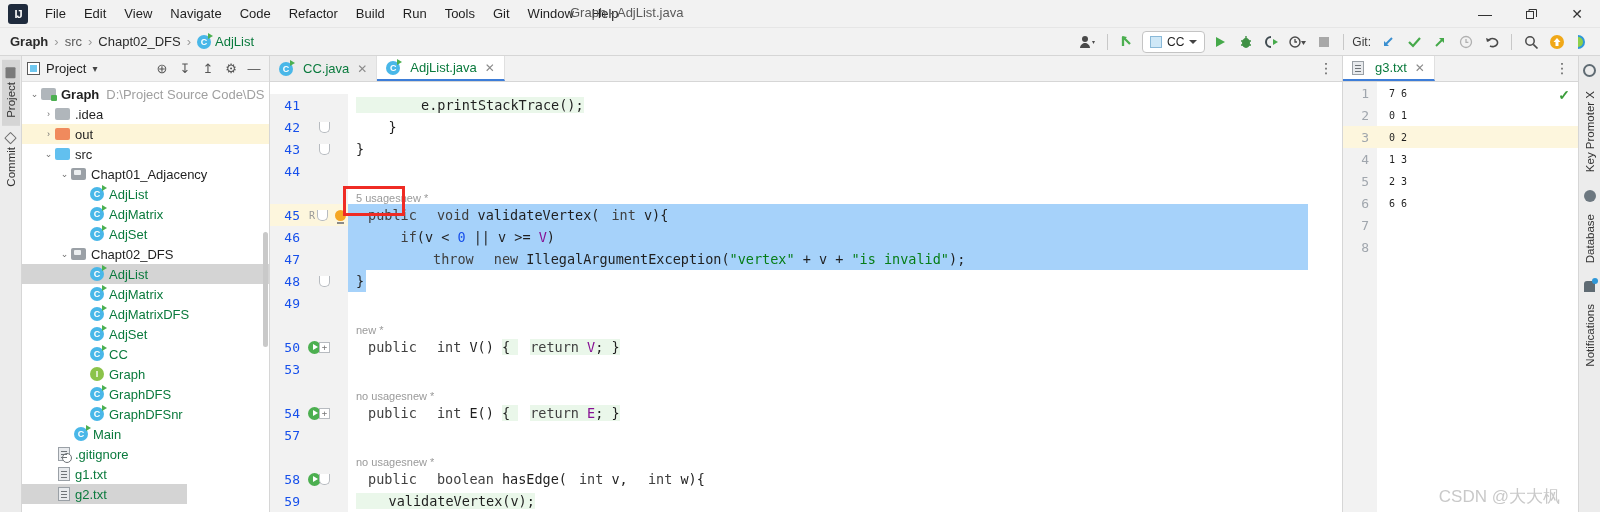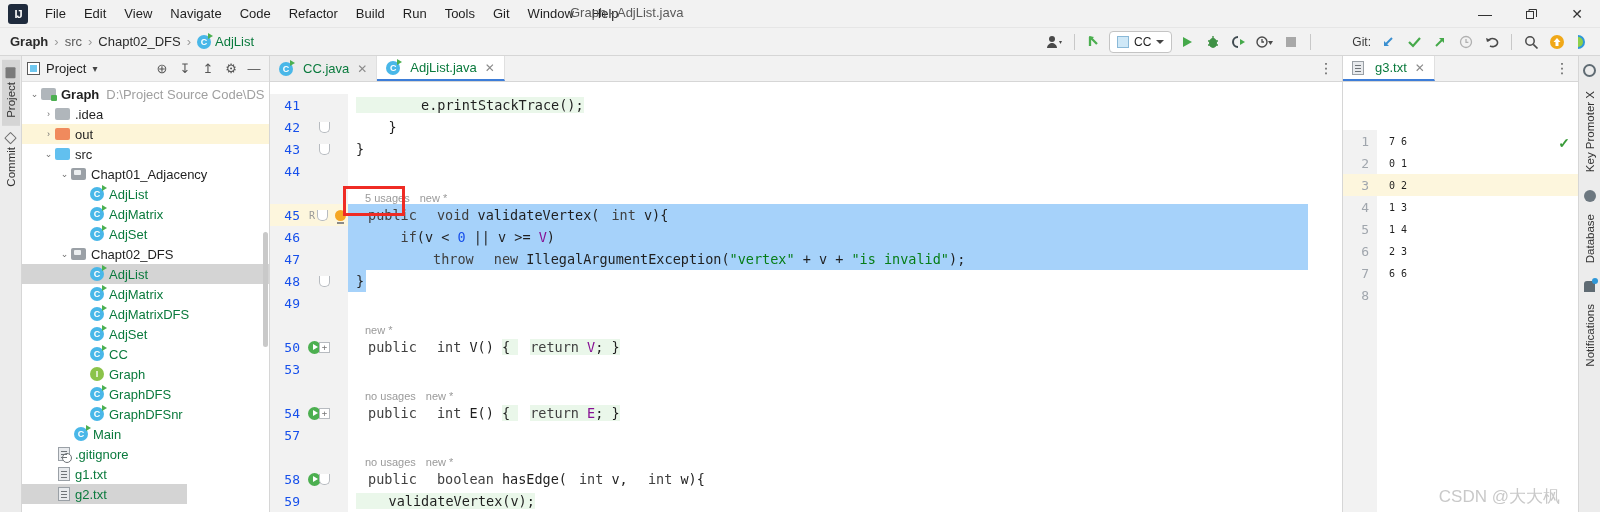--- a/index.html
+++ b/index.html
@@ -57,21 +57,21 @@
   
   .nav-right{ position:absolute; right:6px; top:0; height:28px; display:flex; align-items:center; gap:4px; }
   .tb-btn{ width:22px;height:22px;display:flex;align-items:center;justify-content:center;cursor:default; }
   .tb-sep{ width:1px; height:16px; background:#c8c8c8; margin:0 4px; }
   .run-config{
     display:flex;align-items:center;gap:5px;height:22px;padding:0 7px;
     border:1px solid #c4c4c4;border-radius:4px;background:#fff;font-size:12px;
   }
   .rc-ico{ width:12px;height:12px;border:1px solid #8ab9d8;background:#cfe8f7; }
   .caret{ width:0;height:0;border-left:4px solid transparent;border-right:4px solid transparent;border-top:4px solid #444; }
-  .git-label{ font-size:12px; color:#3a3a3a; margin-right:2px;margin-left:33px; }
+  .git-label{ font-size:12px; color:#3a3a3a; margin-right:2px; }
 
   
   .body{ flex:1; display:flex; min-height:0; }
 
   
   .left-strip{
     width:22px; flex:0 0 22px; background:#ececec; border-right:1px solid #d6d6d6;
     display:flex; flex-direction:column; align-items:center; padding-top:4px;
   }
   .vtab{
@@ -164,21 +164,21 @@
 
   .codecol{ flex:1; position:relative; min-width:0; background:#fff; overflow:hidden;}
   .cline{
     height:22px; display:flex; align-items:center; white-space:pre;
     font-family:"DejaVu Sans Mono", monospace; font-size:13.5px; color:#1f1f1f;
     padding-left:8px; position:relative;
   }
   .cline.sel{ background:#a6d2fa; }
   .hint{
     height:22px;display:flex;align-items:flex-end;padding-left:8px;
-    font-family:"Liberation Sans",sans-serif;font-size:11px;color:#9a9a9a;gap:10px;margin-left:9px;
+    font-family:"Liberation Sans",sans-serif;font-size:11px;color:#9a9a9a;
   }
   .hint span.star{ font-size:11px; }
   .kw{ color:#404040;margin-left:12px; }
   .typ{ color:#1f1f1f; }
   .str{ color:#067d17; }
   .num{ color:#1750eb; }
   .fld{ color:#871094; }
   .green-bg{ background:#eaf7ea; }
 
   
@@ -191,21 +191,21 @@
     font-size:12px; color:#6b6b6b;
   }
   .tri{ width:0;height:0;border-left:6px solid transparent;border-right:6px solid transparent;border-bottom:10px solid #e5a50a; position:relative;}
   .tri.pale{ border-bottom-color:#e0d9c2; }
   .tri::after{ content:"!"; position:absolute; left:-1.5px; top:2px; font-size:8px; color:#fff; font-weight:bold;}
   .chev{ color:#555; font-size:11px; }
 
   
   .right-editor{
     width:236px; flex:0 0 236px; background:#fff; border-left:1px solid #d6d6d6;
-    display:flex; flex-direction:column; min-width:0;gap:48px;
+    display:flex; flex-direction:column; min-width:0;
   }
   .re-tabs{ height:26px;flex:0 0 26px;background:#f2f2f2;display:flex;align-items:stretch;border-bottom:1px solid #d6d6d6;position:relative;}
   .re-body{ flex:1; display:flex; min-height:0; position:relative;}
   .re-gutter{
     width:34px;flex:0 0 34px;background:#f2f2f2;
     font-family:"DejaVu Sans Mono",monospace;font-size:13px;color:#a0a6ad;
   }
   .re-gline{ height:22px;display:flex;align-items:center;justify-content:flex-end;padding-right:8px;}
   .re-gline.cur{ background:#fdf6dd; }
   .re-code{ flex:1; position:relative; }
@@ -683,21 +683,20 @@
           <div class="re-gline">5</div>
           <div class="re-gline">6</div>
           <div class="re-gline">7</div>
           <div class="re-gline">8</div>
         </div>
         <div class="re-code">
           <div class="re-line">7 6</div>
           <div class="re-line">0 1</div>
           <div class="re-line cur">0 2</div>
           <div class="re-line">1 3</div>
-          <div class="re-line">1 4</div>
           <div class="re-line">2 3</div>
           <div class="re-line">6 6</div>
           <div class="re-line"></div>
           <div class="ok-check">✓</div>
         </div>
       </div>
     </div>
 
     <div class="right-strip">
       <div class="gear-ic"></div>

